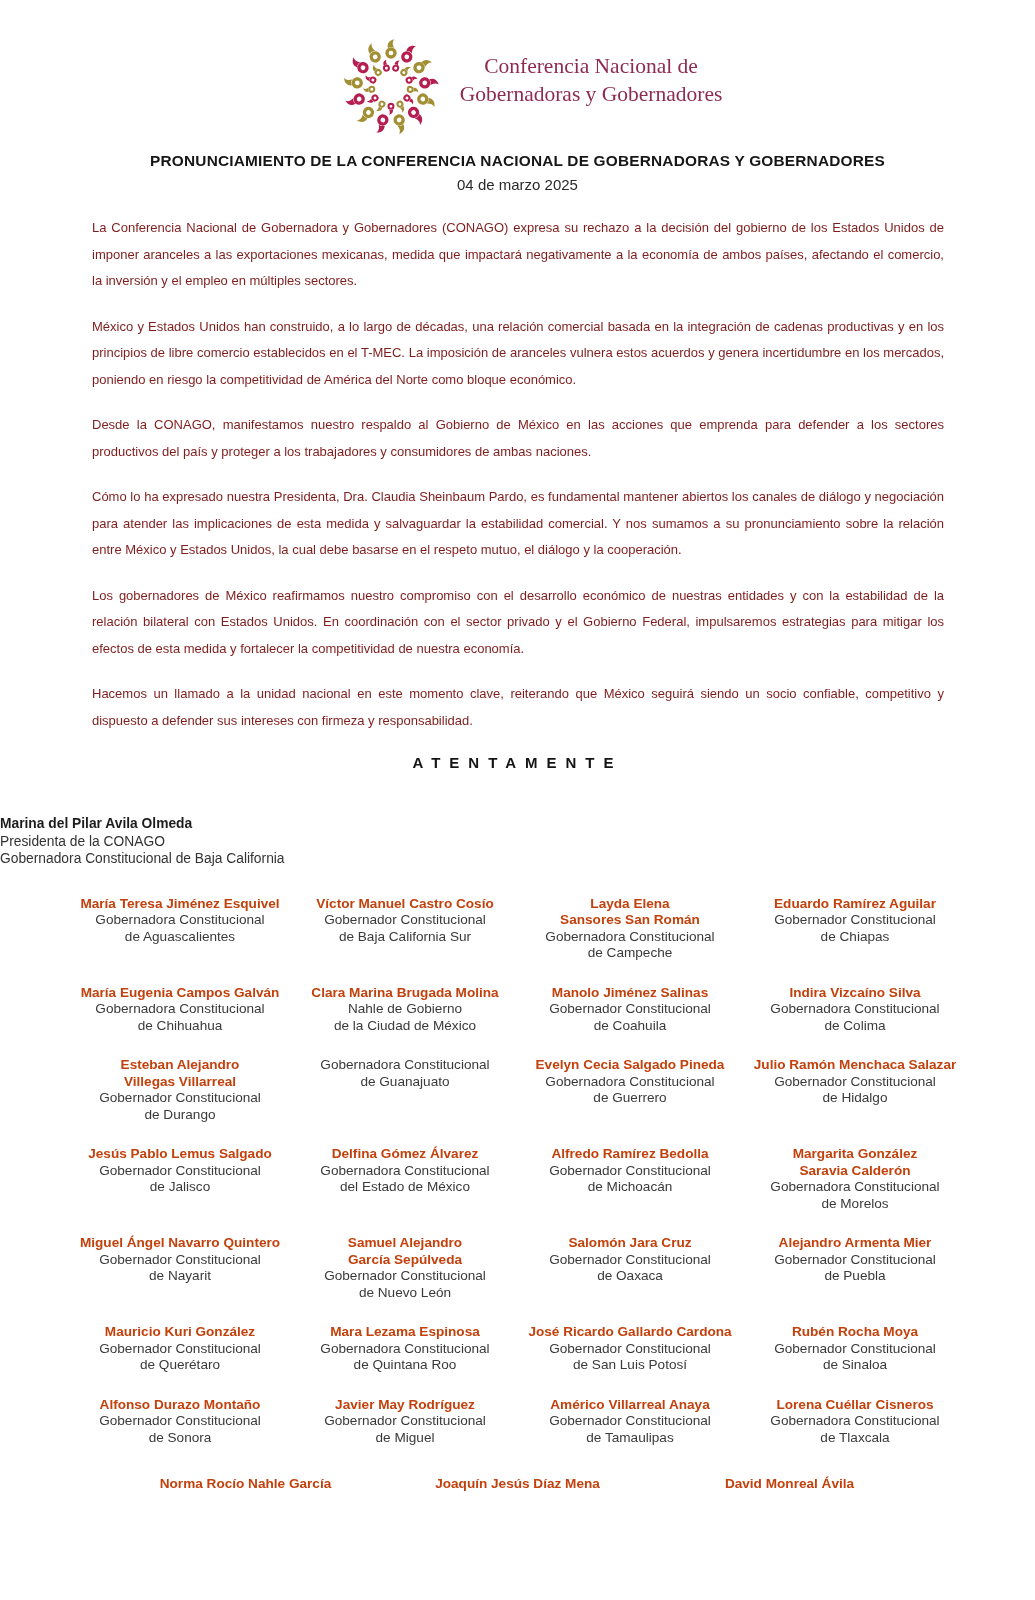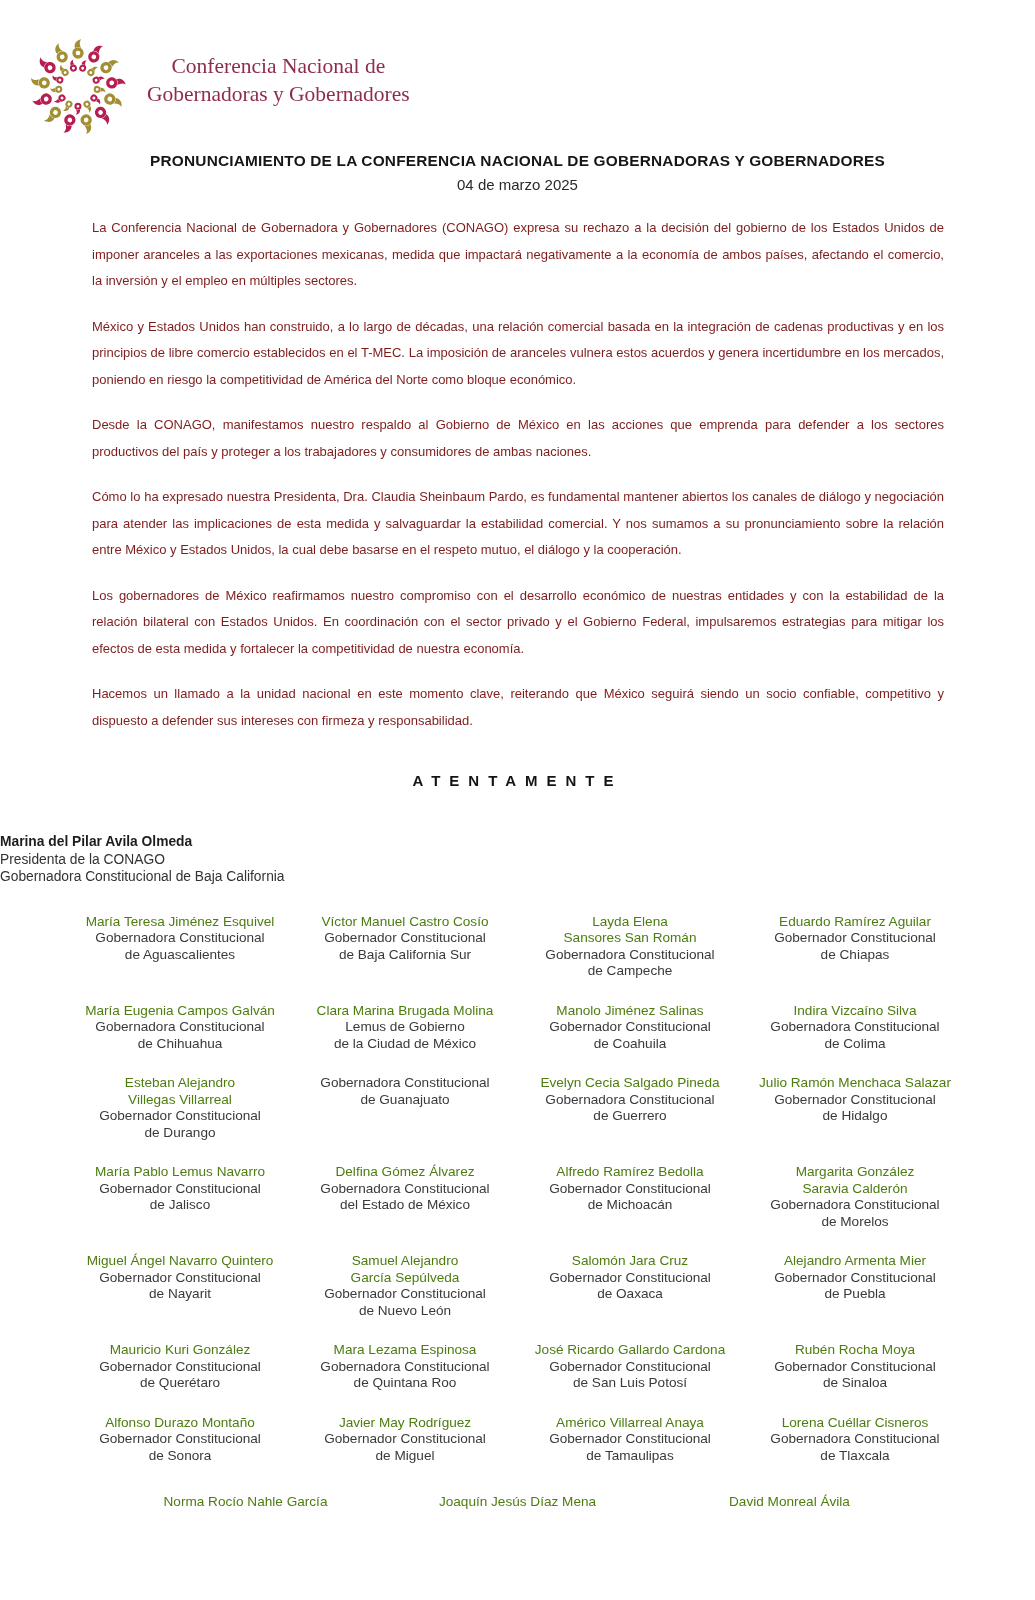--- a/index.html
+++ b/index.html
@@ -6,62 +6,62 @@
   .page{
     position:relative;
     width:1035px;height:1600px;
     margin:0 auto;
     background:#ffffff;
     font-family:"Liberation Sans","DejaVu Sans",sans-serif;
     color:#2e2e2e;
     overflow:hidden;
   }
   
-  .header{display:flex;align-items:flex-start;padding:36px 0 0 25px;}
+  .header{display:flex;align-items:flex-start;padding:36px 0 0 25px;justify-content:center;}
   .logo-mark{width:106px;height:102px;flex:0 0 auto;}
   .wordmark{
     margin:16px 0 0 16px;
     font-family:"Liberation Serif","DejaVu Serif",serif;
     font-size:21.5px;line-height:1.32;
     text-align:center;
   }
   
   .title-block{text-align:center;margin:14px 92px 0 92px;}
   .doc-title{font-size:15.4px;font-weight:bold;color:#161616;letter-spacing:.2px;}
   .doc-date{font-size:15px;color:#2a2a2a;margin-top:6px;}
   
   .body-text{margin:22px 91px 0 92px;}
   .body-text p{
     margin:0 0 19px 0;
     font-size:13px;line-height:26.5px;
     text-align:justify;color:#7f1d1d;
   }
   
   .closing{
-    text-align:center;margin-top:38px;
+    text-align:center;margin-top:20px;
     font-size:15px;font-weight:bold;letter-spacing:9px;color:#141414;
   }
   .president{
     text-align:left;margin-top:44px;
     font-size:13.8px;line-height:17.5px;color:#333;
   }
   .president .name{font-weight:bold;color:#1d1d1d;}
   
   .sig-grid{
     display:grid;grid-template-columns:repeat(4,225px);
     justify-content:center;column-gap:0;row-gap:23px;
     margin:28px auto 0 auto;width:900px;
   }
   .sig-grid-last{
     display:grid;grid-template-columns:repeat(3,272px);
     justify-content:center;column-gap:0;
     margin:30px auto 0 auto;width:816px;
   }
   .sig{text-align:center;font-size:13.6px;line-height:16.5px;color:#3a3a3a;}
-  .sig .sig-name{font-weight:normal;color:#4d7c0f;white-space:pre-line;}
+  .sig .sig-name{font-weight:bold;color:#c2410c;white-space:pre-line;}
 </style>
 </head>
 <body>
 
 <div class="page">
 
   <div class="header">
     <svg class="logo-mark" viewBox="-54 -54 108 108" xmlns="http://www.w3.org/2000/svg" aria-hidden="true">
       <defs>
         <g id="paisley">
@@ -161,21 +161,21 @@
       </div>
 
       <div class="sig">
         <div class="sig-name">María Eugenia Campos Galván</div>
         <div class="sig-line">Gobernadora Constitucional</div>
         <div class="sig-line">de Chihuahua</div>
       </div>
 
       <div class="sig">
         <div class="sig-name">Clara Marina Brugada Molina</div>
-        <div class="sig-line">Lemus de Gobierno</div>
+        <div class="sig-line">Nahle de Gobierno</div>
         <div class="sig-line">de la Ciudad de México</div>
       </div>
 
       <div class="sig">
         <div class="sig-name">Manolo Jiménez Salinas</div>
         <div class="sig-line">Gobernador Constitucional</div>
         <div class="sig-line">de Coahuila</div>
       </div>
 
       <div class="sig">
@@ -202,21 +202,21 @@
         <div class="sig-line">de Guerrero</div>
       </div>
 
       <div class="sig">
         <div class="sig-name">Julio Ramón Menchaca Salazar</div>
         <div class="sig-line">Gobernador Constitucional</div>
         <div class="sig-line">de Hidalgo</div>
       </div>
 
       <div class="sig">
-        <div class="sig-name">María Pablo Lemus Navarro</div>
+        <div class="sig-name">Jesús Pablo Lemus Salgado</div>
         <div class="sig-line">Gobernador Constitucional</div>
         <div class="sig-line">de Jalisco</div>
       </div>
 
       <div class="sig">
         <div class="sig-name">Delfina Gómez Álvarez</div>
         <div class="sig-line">Gobernadora Constitucional</div>
         <div class="sig-line">del Estado de México</div>
       </div>
 

